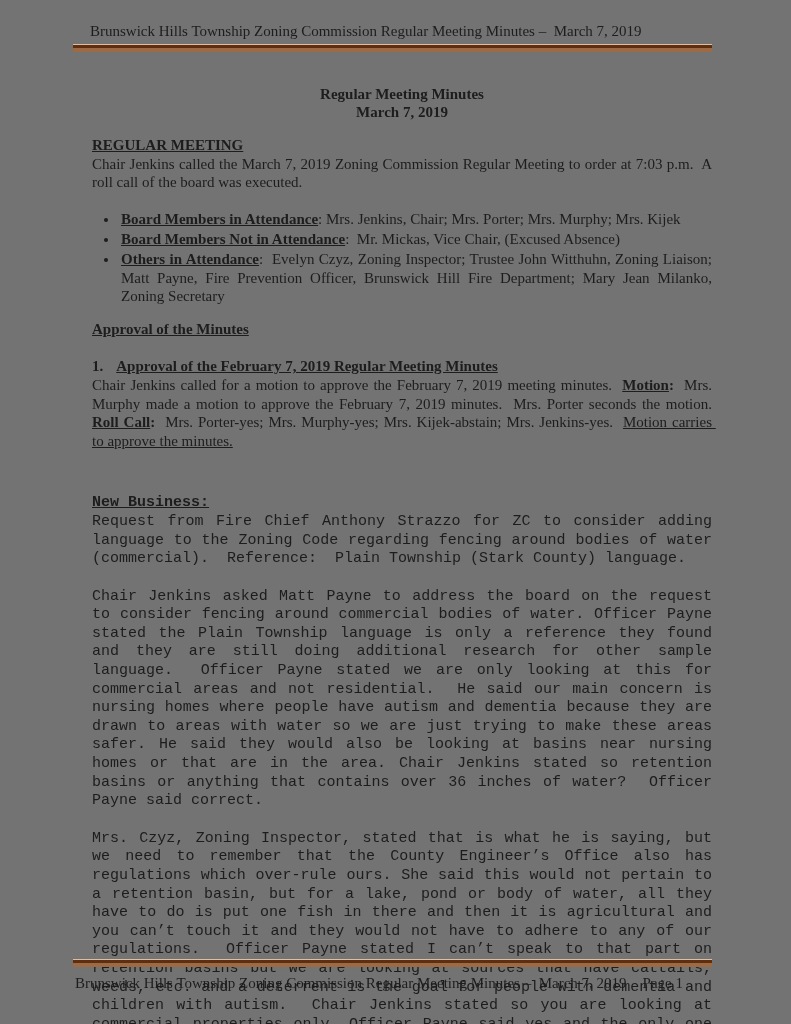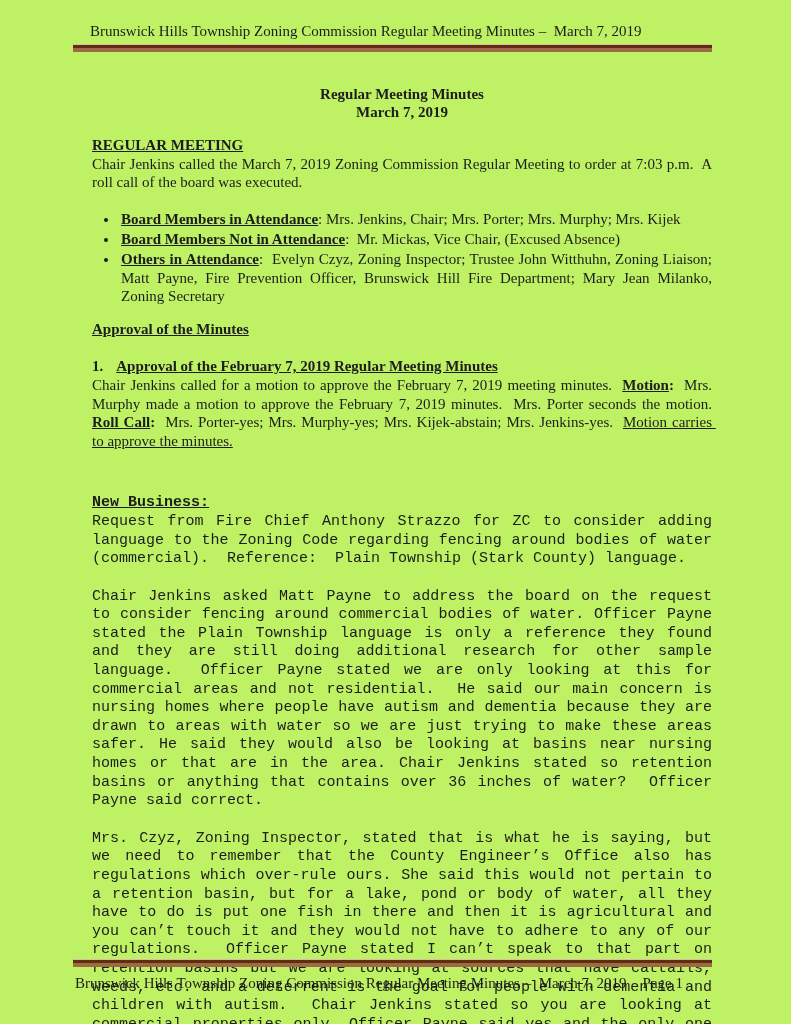--- a/index.html
+++ b/index.html
@@ -1,19 +1,19 @@
 <!DOCTYPE html>
 <html style="--rule-dark: #5e2e0f; --rule-mid: #9c6b46; --rule-pale: #d9bfa6; --text: #1d1d1d;"><head>
 <meta charset="utf-8">
 <style>
   html, body { margin: 0; padding: 0; background: #ffffff; }
   .page {
     position: relative;
     width: 791px; height: 1024px;
-    background: #bef264;
+    background: #737373;
     font-family: "Liberation Serif", "DejaVu Serif", serif;
     color: var(--text, #1d1d1d);
     font-size: 15px;
     line-height: 18.6px;
     overflow: hidden;
   }
   .pre { white-space: pre-wrap; }
   .b  { font-weight: bold; }
   .u  { text-decoration: underline; }
   .bu { font-weight: bold; text-decoration: underline; }

